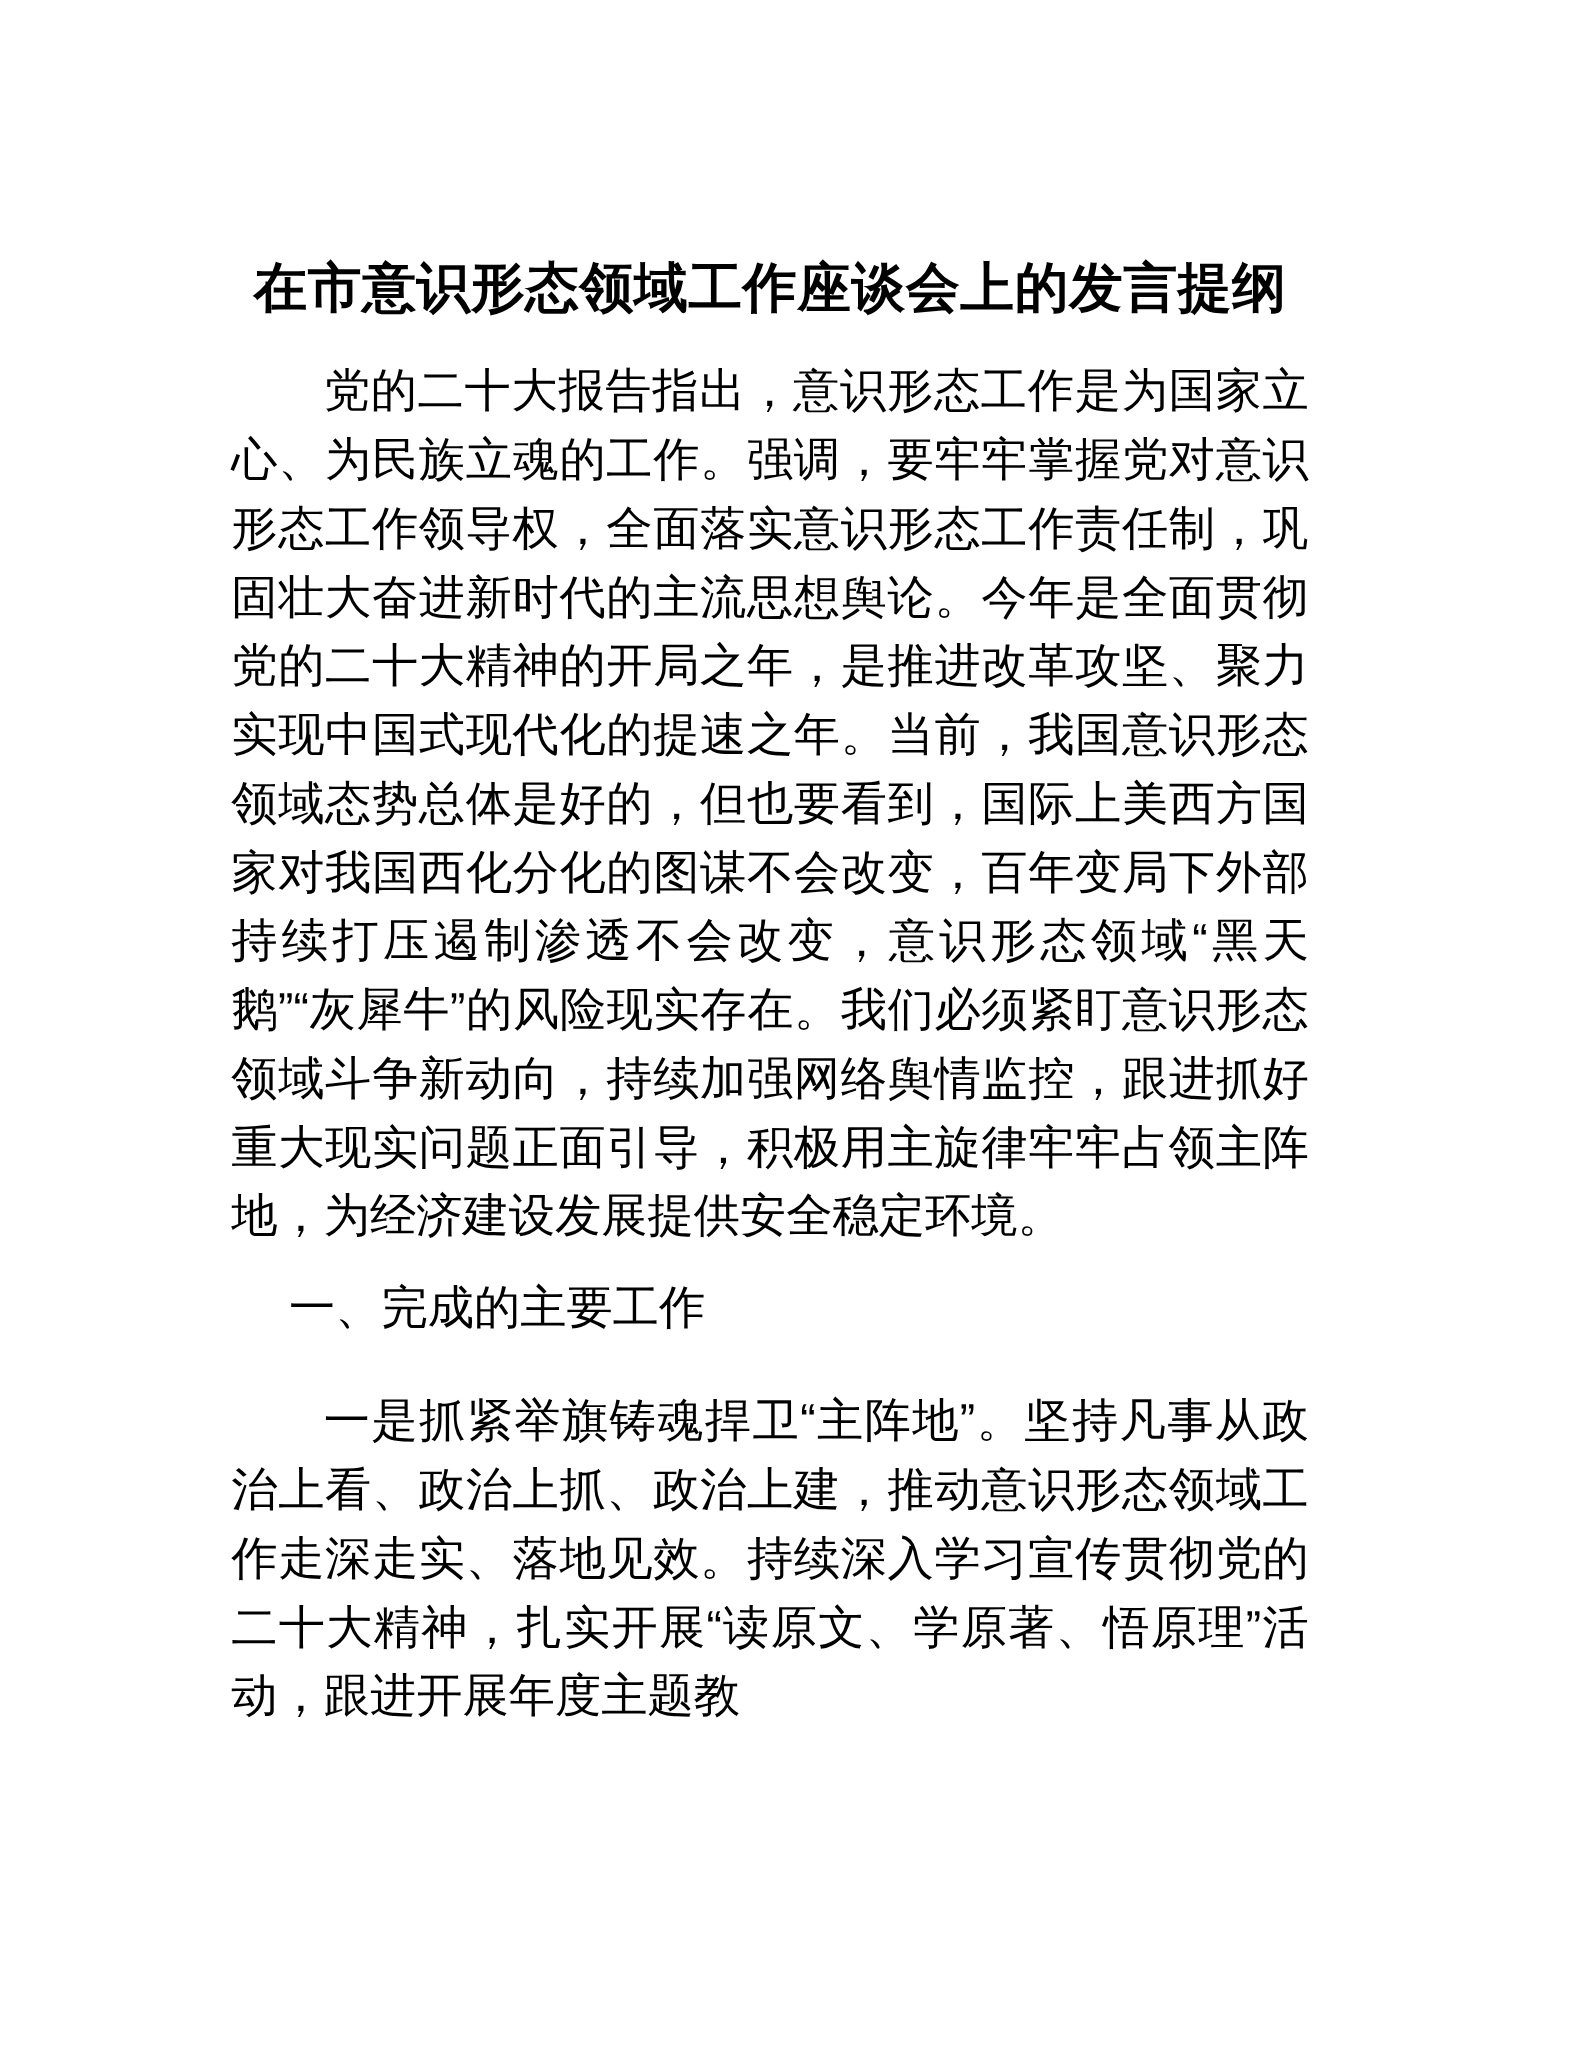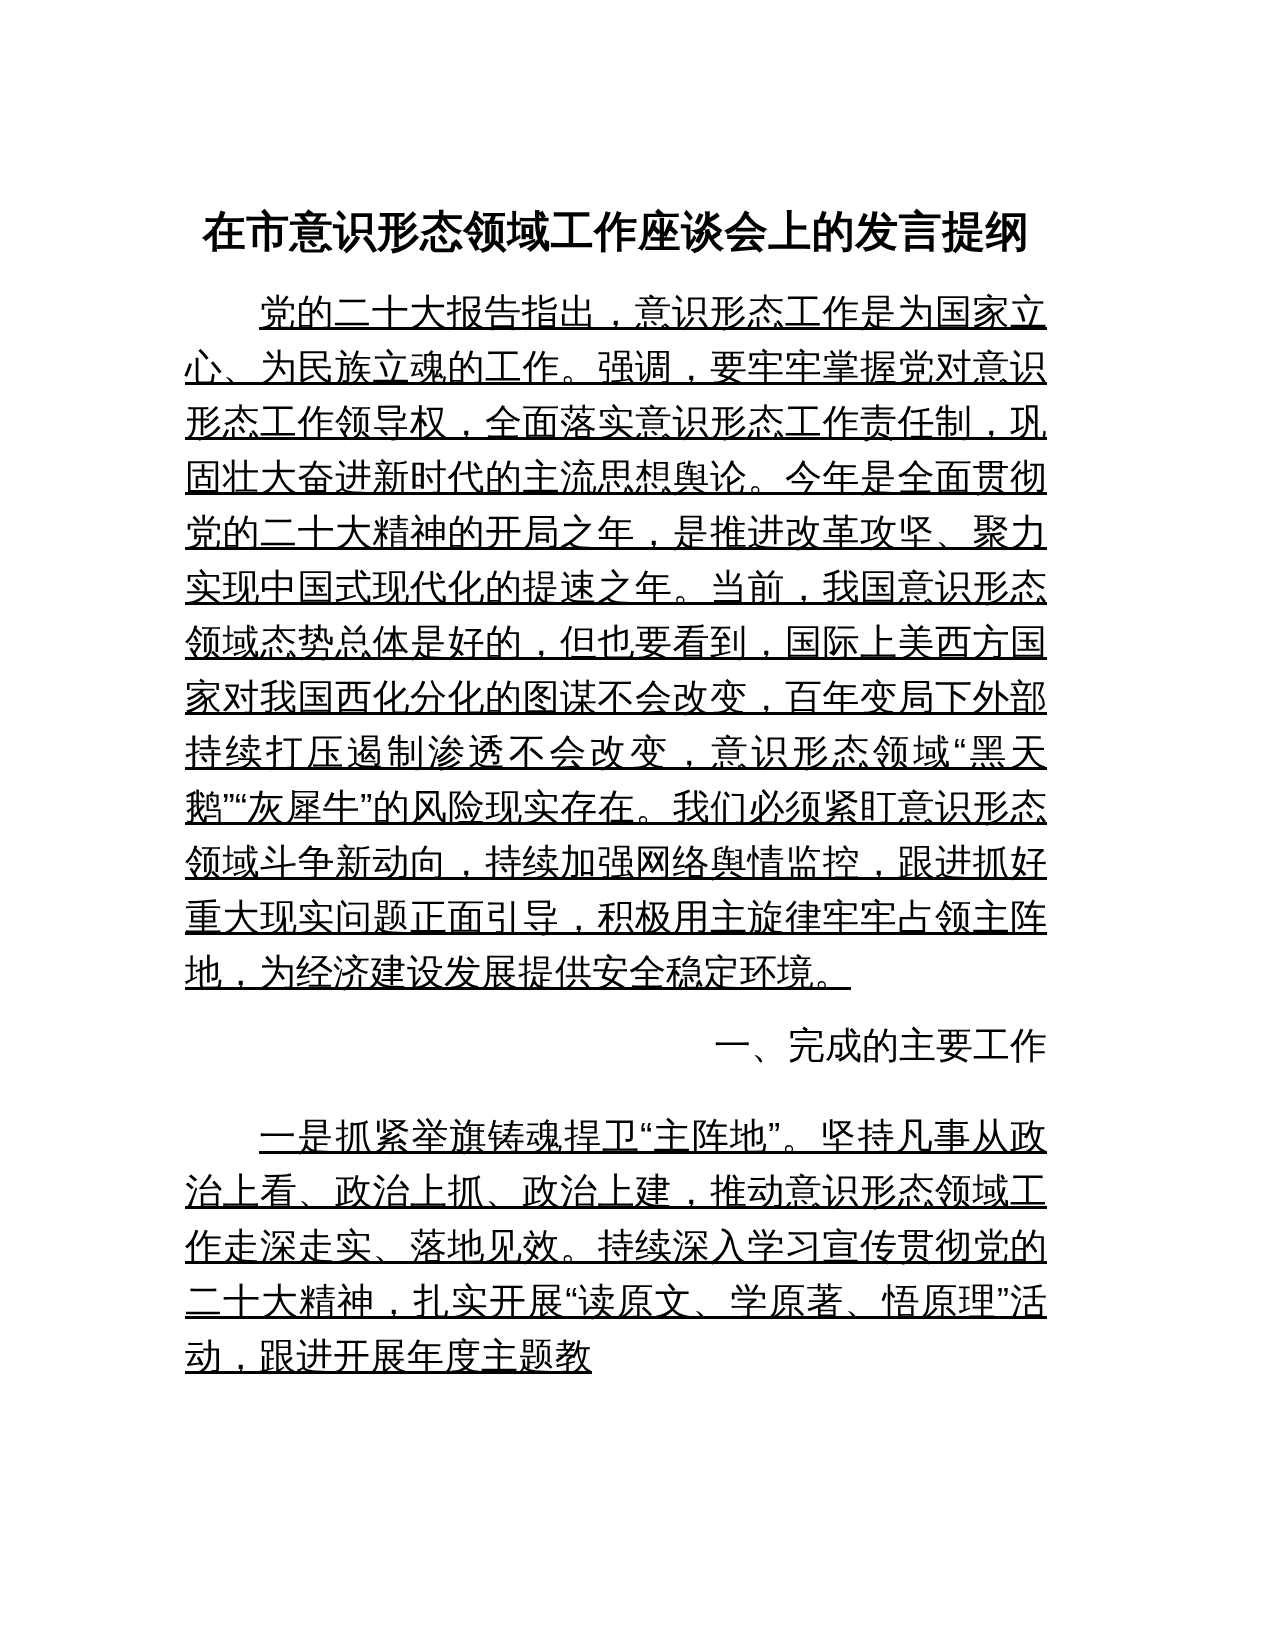--- a/index.html
+++ b/index.html
@@ -39,32 +39,30 @@
     white-space: nowrap;
   }
   .para {
     font-size: 37px;
     line-height: 55px;
     text-align: justify;
     text-justify: inter-ideograph;
     margin: 0;
     letter-spacing: 0px;
     word-break: break-all;
-    text-decoration: underline;
   }
   .para.indent {
     text-indent: 2em;
   }
   .section-head {
     font-size: 37px;
     line-height: 55px;
     margin: 0;
     text-indent: 1.25em;
     letter-spacing: 0px;
-    text-align: right;
   }
   .gap-sm { height: 18px; }
   .gap-md { height: 26px; }
   .clip-last {
     overflow: hidden;
   }
 </style>
 </head>
 <body>
 

